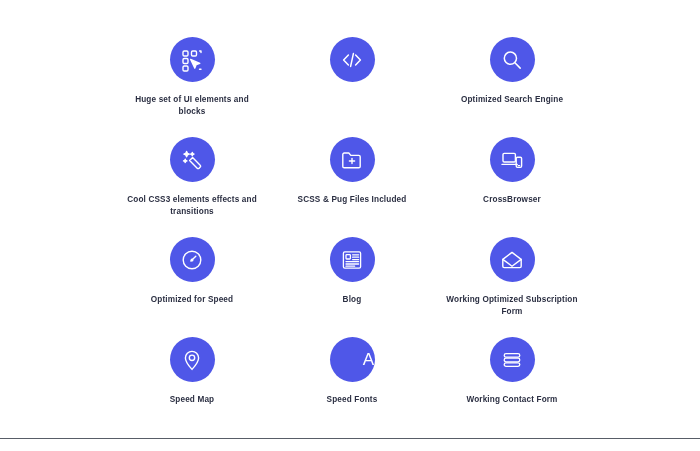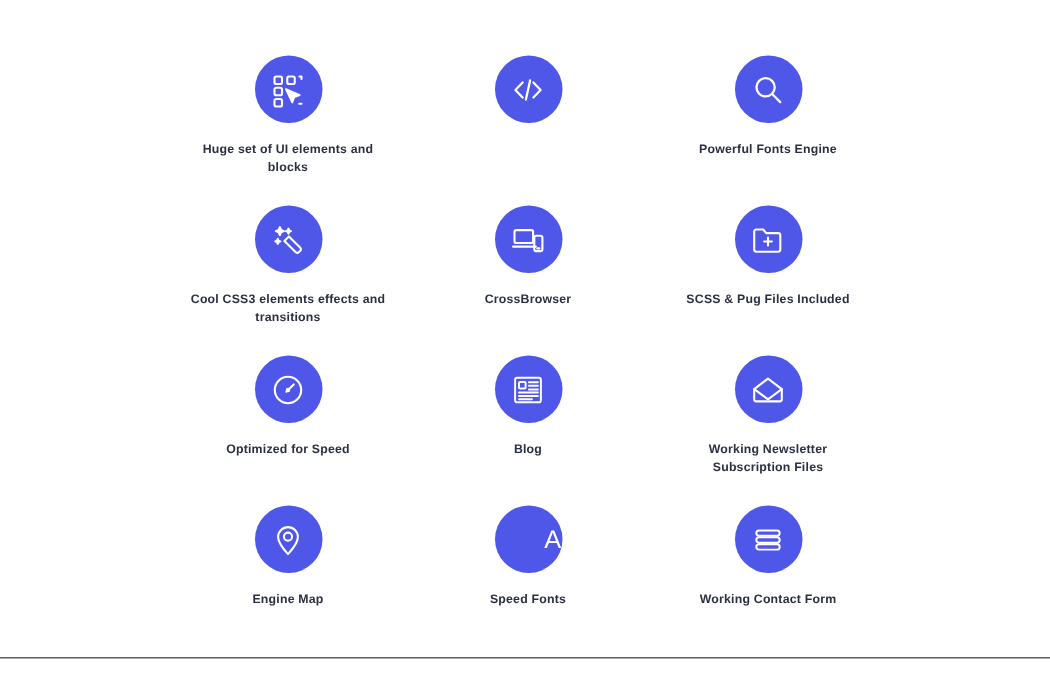--- a/index.html
+++ b/index.html
@@ -135,56 +135,56 @@
         </div>
       </div>
 
       <div class="feature-card">
         <div class="icon-circle">
           <svg width="24" height="24" viewBox="0 0 24 24" fill="none" stroke="#ffffff" stroke-width="1.5" stroke-linecap="round" stroke-linejoin="round">
             <circle cx="10.4" cy="10.2" r="6.1"></circle>
             <path d="M14.9 14.8 L20.2 20.1"></path>
           </svg>
         </div>
-        <div class="feature-label">Powerful Fonts Engine</div>
+        <div class="feature-label">Optimized Search Engine</div>
       </div>
 
       <div class="feature-card">
         <div class="icon-circle">
           <svg width="24" height="24" viewBox="0 0 24 24" fill="none" stroke="#ffffff" stroke-width="1.4" stroke-linecap="round" stroke-linejoin="round">
             <path d="M12.6 9.6 L20.2 17.2 a1.3 1.3 0 0 1 0 1.9 l-1.1 1.1 a1.3 1.3 0 0 1 -1.9 0 L9.6 12.6 z"></path>
             <path d="M6.6 3.4 l.8 1.9 1.9 .8 -1.9 .8 -.8 1.9 -.8 -1.9 -1.9 -.8 1.9 -.8 z" fill="#ffffff"></path>
             <path d="M12.3 4.4 l.5 1.2 1.2 .5 -1.2 .5 -.5 1.2 -.5 -1.2 -1.2 -.5 1.2 -.5 z" fill="#ffffff"></path>
             <path d="M5.2 11.2 l.5 1.2 1.2 .5 -1.2 .5 -.5 1.2 -.5 -1.2 -1.2 -.5 1.2 -.5 z" fill="#ffffff"></path>
           </svg>
         </div>
         <div class="feature-label">Cool CSS3 elements effects and transitions</div>
       </div>
 
       <div class="feature-card">
         <div class="icon-circle">
           <svg width="24" height="24" viewBox="0 0 24 24" fill="none" stroke="#ffffff" stroke-width="1.4" stroke-linecap="round" stroke-linejoin="round">
+            <path d="M2.8 18.4 V6.4 a1.4 1.4 0 0 1 1.4 -1.4 h4.6 l2 2.4 h8 a1.4 1.4 0 0 1 1.4 1.4 V18.4 a1.4 1.4 0 0 1 -1.4 1.4 H4.2 a1.4 1.4 0 0 1 -1.4 -1.4 z"></path>
+            <path d="M12 10.4 v5.2"></path>
+            <path d="M9.4 13 h5.2"></path>
+          </svg>
+        </div>
+        <div class="feature-label">SCSS &amp; Pug Files Included</div>
+      </div>
+
+      <div class="feature-card">
+        <div class="icon-circle">
+          <svg width="24" height="24" viewBox="0 0 24 24" fill="none" stroke="#ffffff" stroke-width="1.4" stroke-linecap="round" stroke-linejoin="round">
             <rect x="3" y="5.4" width="12.4" height="8.6" rx="1.2"></rect>
             <path d="M2 16.4 h15.2"></path>
             <rect x="16.2" y="9.2" width="5.4" height="10.2" rx="1.3"></rect>
             <path d="M18.2 17.6 h1.4"></path>
           </svg>
         </div>
         <div class="feature-label">CrossBrowser</div>
-      </div>
-
-      <div class="feature-card">
-        <div class="icon-circle">
-          <svg width="24" height="24" viewBox="0 0 24 24" fill="none" stroke="#ffffff" stroke-width="1.4" stroke-linecap="round" stroke-linejoin="round">
-            <path d="M2.8 18.4 V6.4 a1.4 1.4 0 0 1 1.4 -1.4 h4.6 l2 2.4 h8 a1.4 1.4 0 0 1 1.4 1.4 V18.4 a1.4 1.4 0 0 1 -1.4 1.4 H4.2 a1.4 1.4 0 0 1 -1.4 -1.4 z"></path>
-            <path d="M12 10.4 v5.2"></path>
-            <path d="M9.4 13 h5.2"></path>
-          </svg>
-        </div>
-        <div class="feature-label">SCSS &amp; Pug Files Included</div>
       </div>
 
       <div class="feature-card">
         <div class="icon-circle">
           <svg width="24" height="24" viewBox="0 0 24 24" fill="none" stroke="#ffffff" stroke-width="1.4" stroke-linecap="round" stroke-linejoin="round">
             <circle cx="12" cy="12" r="8.8"></circle>
             <path d="M15.8 8.3 L10.9 13.1"></path>
             <circle cx="12" cy="12" r="1.5" fill="#ffffff" stroke="none"></circle>
           </svg>
         </div>
@@ -207,31 +207,31 @@
         <div class="feature-label">Blog</div>
       </div>
 
       <div class="feature-card">
         <div class="icon-circle">
           <svg width="24" height="24" viewBox="0 0 24 24" fill="none" stroke="#ffffff" stroke-width="1.4" stroke-linecap="round" stroke-linejoin="round">
             <path d="M2.8 11.4 L12 4.4 l9.2 7 v6.8 a1.4 1.4 0 0 1 -1.4 1.4 H4.2 a1.4 1.4 0 0 1 -1.4 -1.4 z"></path>
             <path d="M2.8 11.4 L12 18.2 L21.2 11.4"></path>
           </svg>
         </div>
-        <div class="feature-label">Working Newsletter Subscription Files</div>
+        <div class="feature-label">Working Optimized Subscription Form</div>
       </div>
 
       <div class="feature-card">
         <div class="icon-circle">
           <svg width="24" height="24" viewBox="0 0 24 24" fill="none" stroke="#ffffff" stroke-width="1.4" stroke-linecap="round" stroke-linejoin="round">
             <path d="M12 21.4 s6.6 -7.2 6.6 -11.4 a6.6 6.6 0 1 0 -13.2 0 c0 4.2 6.6 11.4 6.6 11.4 z"></path>
             <circle cx="12" cy="9.8" r="2.7"></circle>
           </svg>
         </div>
-        <div class="feature-label">Engine Map</div>
+        <div class="feature-label">Speed Map</div>
       </div>
 
       <div class="feature-card">
         <div class="icon-circle">
           <span class="aa-glyph">Aa</span>
         </div>
         <div class="feature-label">Speed Fonts</div>
       </div>
 
       <div class="feature-card">

